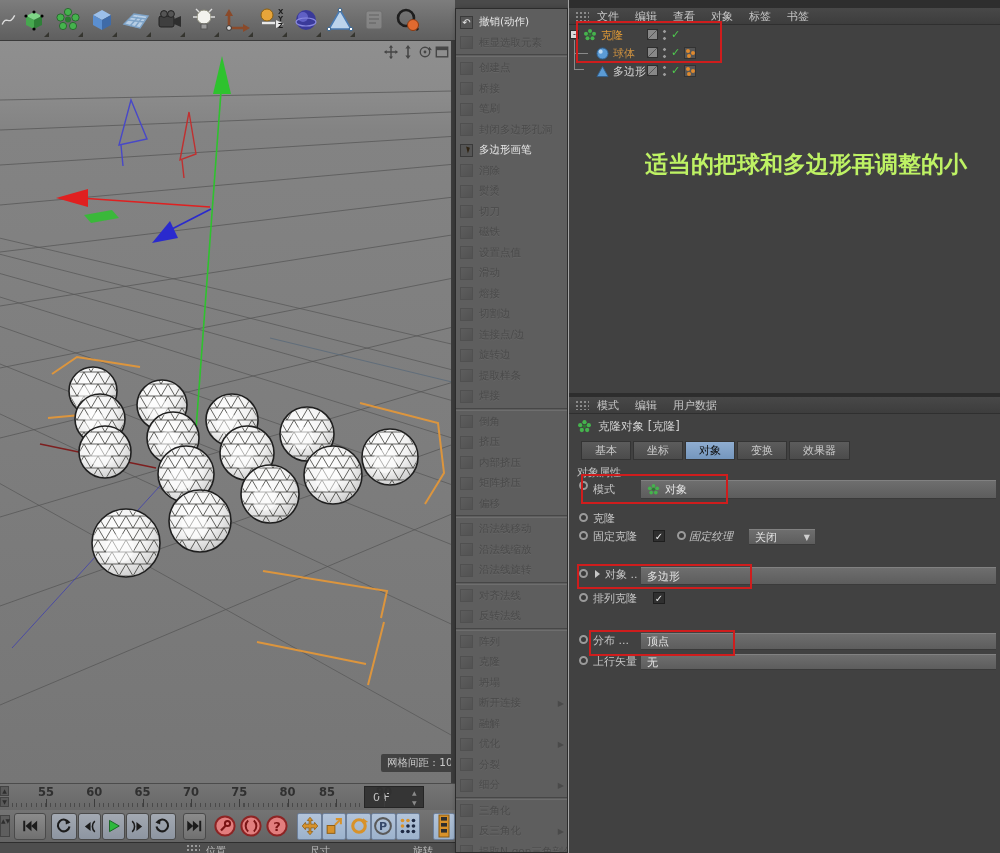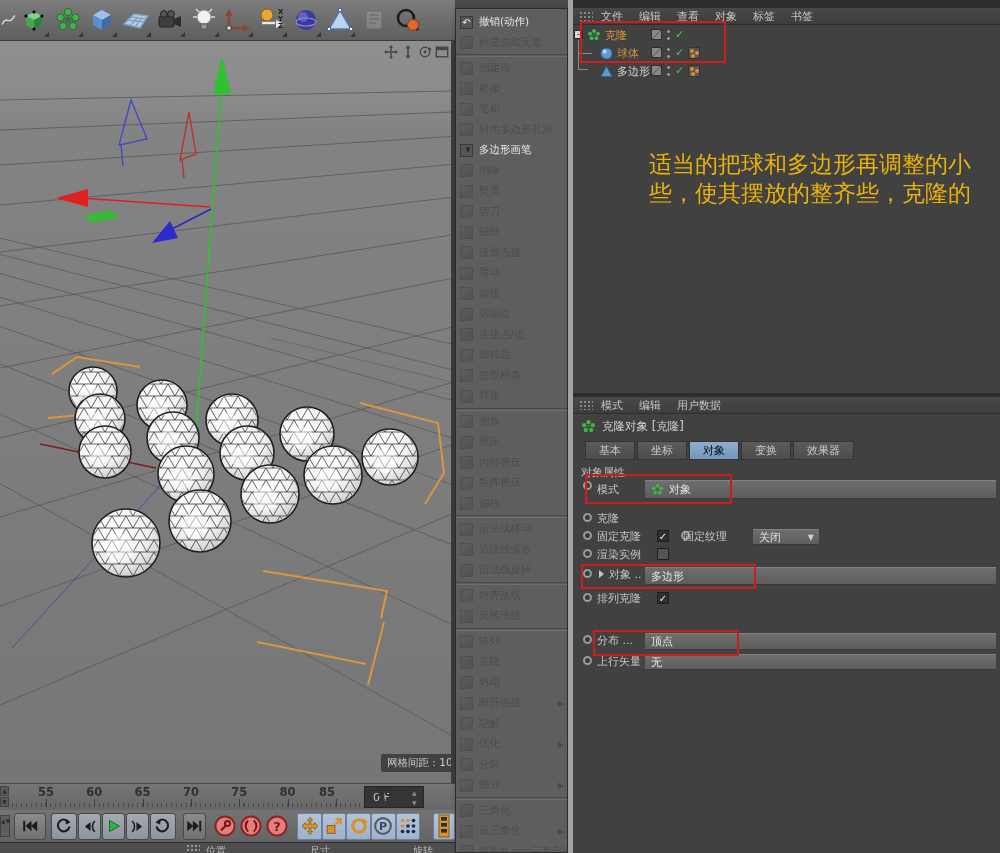--- a/index.html
+++ b/index.html
@@ -48,21 +48,21 @@
   .menu-item .mi-label{font-size:10.5px;color:#e6e6e6;margin-left:6px;white-space:nowrap;}
   .menu-item.disabled .mi-label{color:#4a4a4a;text-shadow:0 1px 0 rgba(130,130,130,.25);}
   .menu-item .mi-arrow{margin-left:auto;font-size:8px;color:#4a4a4a;}
   .mi-icon{width:13px;height:13px;flex:0 0 13px;border:1px solid #505050;background:linear-gradient(135deg,#5d5d5d,#525252);display:flex;align-items:center;justify-content:center;font-size:10px;color:#4a4a4a;}
   .menu-item.enabled .mi-icon{border-color:#3a3a3a;background:#555;color:#e8e8e8;}
   .mi-icon.ic-pen{background:linear-gradient(135deg,#f0b04a,#c87f1f);border-color:#6d4d12;}
   .mi-icon.ic-pen::after{content:"";width:0;height:0;border-left:4px solid transparent;border-top:6px solid #2e2313;transform:rotate(20deg);}
   .menu-sep{height:3px;border-top:1px solid #474747;border-bottom:1px solid #6e6e6e;margin:1px 0;}
 
   
-  #rightpanel{left:568px;top:0;width:432px;height:853px;background:#414141;border-left:5px solid #a3a3a3;}
+  #rightpanel{left:568px;top:0;width:432px;height:853px;background:#414141;border-left:1px solid #a3a3a3;}
   .pmenu{position:absolute;left:0;width:100%;height:17px;background:linear-gradient(#484848,#3d3d3d);border-bottom:1px solid #2f2f2f;display:flex;align-items:center;color:#c6c6c6;font-size:11px;}
   .pmenu .handle{width:14px;height:10px;margin:0 8px 0 6px;background:radial-gradient(circle at 2px 2px,#8a8a8a 1px,transparent 1.4px) 0 0/4px 4px;}
   .pmenu .mitem{margin-right:16px;}
   #om-topstrip{left:0;top:0;width:100%;height:8px;background:#2e2e2e;}
   #om-menu{top:8px;}
 
   
   .om-row{position:absolute;left:0;width:100%;height:18px;display:flex;align-items:center;font-size:11px;}
   .om-ico{width:14px;height:14px;display:flex;align-items:center;justify-content:center;}
   .om-name{margin-left:4px;white-space:nowrap;}
@@ -73,21 +73,21 @@
   .om-check{color:#4ecb4e;font-size:11px;font-weight:bold;}
   .tag-ico{width:12px;height:12px;background:#565656;border:1px solid #333;position:relative;}
   .tag-ico::before{content:"";position:absolute;left:1px;top:1px;width:4px;height:4px;border-radius:50%;background:#e08a2e;box-shadow:5px 2px 0 #e08a2e,1px 5px 0 #e08a2e;}
   .expander{position:absolute;width:9px;height:9px;background:#d8d8d8;border:1px solid #2a2a2a;color:#111;font-size:8px;line-height:7px;text-align:center;}
   .treeline{position:absolute;background:#8a8a8a;}
 
   
   .redbox{position:absolute;border:2px solid #cf1d1d;pointer-events:none;z-index:30;}
 
   
-  #annotation{position:absolute;left:76px;top:150px;width:352px;color:#eab308;font-size:23px;font-weight:normal;line-height:29px;white-space:nowrap;z-index:20;}
+  #annotation{position:absolute;left:76px;top:150px;width:352px;color:#bef264;font-size:23px;font-weight:bold;line-height:29px;white-space:nowrap;z-index:20;}
 
   
   #am-sep{position:absolute;left:0;top:393px;width:100%;height:4px;background:#2d2d2d;}
   #am-menu{top:397px;}
   #am-title{position:absolute;left:8px;top:419px;display:flex;align-items:center;color:#d2d2d2;font-size:11.5px;}
   #am-tabs{position:absolute;left:12px;top:441px;display:flex;gap:2px;}
   .am-tab{height:19px;padding:0 13px;background:linear-gradient(#5c5c5c,#4b4b4b);border:1px solid #343434;color:#c9c9c9;font-size:11px;display:flex;align-items:center;}
   .am-tab.active{background:linear-gradient(#8fadd0,#7496bd);color:#0c0c0c;}
   #am-section{position:absolute;left:8px;top:465px;color:#c2c2c2;font-size:11px;}
   .am-row{position:absolute;left:0;width:100%;}
@@ -784,21 +784,20 @@
           </span>
         </div>
         <div class="expander" style="left: 1px; top: 30px;">-</div>
         <div class="treeline" style="left: 5px; top: 40px; width: 1px; height: 29px;"></div>
         <div class="treeline" style="left: 5px; top: 53px; width: 14px; height: 1px;"></div>
         <div class="treeline" style="left: 5px; top: 69px; width: 10px; height: 1px;"></div>
       </div>
 
     <div id="annotation">
       <div>适当的把球和多边形再调整的小</div>
-      <div>些，使其摆放的整齐些，克隆的</div>
     </div>
 
     <div id="am-sep"></div>
     <div id="am-menu" class="pmenu">
       <span class="handle"></span>
     <span class="mitem">模式</span>
         <span class="mitem">编辑</span>
         <span class="mitem">用户数据</span>
       </div>
 
@@ -851,32 +850,27 @@
     <div class="am-row" style="top:511px;height:16px;">
       <span class="rec"></span>
       <span class="am-label">克隆</span>
     </div>
 
     <div class="am-row" style="top:529px;height:16px;">
       <span class="rec"></span>
       <span class="am-label">固定克隆</span>
       <span class="cbx" style="left:84px;top:1px;">✓</span>
       <span class="rec" style="left:108px;"></span>
-      <span class="am-label" style="left:110px;">固定纹理</span>
+      <span class="am-label" style="left:120px;font-style:italic;">固定纹理</span>
       <div class="am-ctl" style="left:180px;width:66px;">
         <span>关闭</span>
         <span class="ddarrow">▼</span>
       </div>
     </div>
 
-    <div class="am-row" style="top:547px;height:16px;">
-      <span class="rec"></span>
-      <span class="am-label">渲染实例</span>
-      <span class="cbx dim" style="left:84px;top:1px;"></span>
-    </div>
 
     <div class="am-row" style="top:567px;height:20px;">
       <span class="rec"></span>
       <span class="exp-arrow"></span>
       <span class="am-label" style="left:36px;">对象 ..</span>
       <div class="am-ctl full" style="top:0;height:18px;">
           <span>多边形</span>
         </div>
     </div>
 

